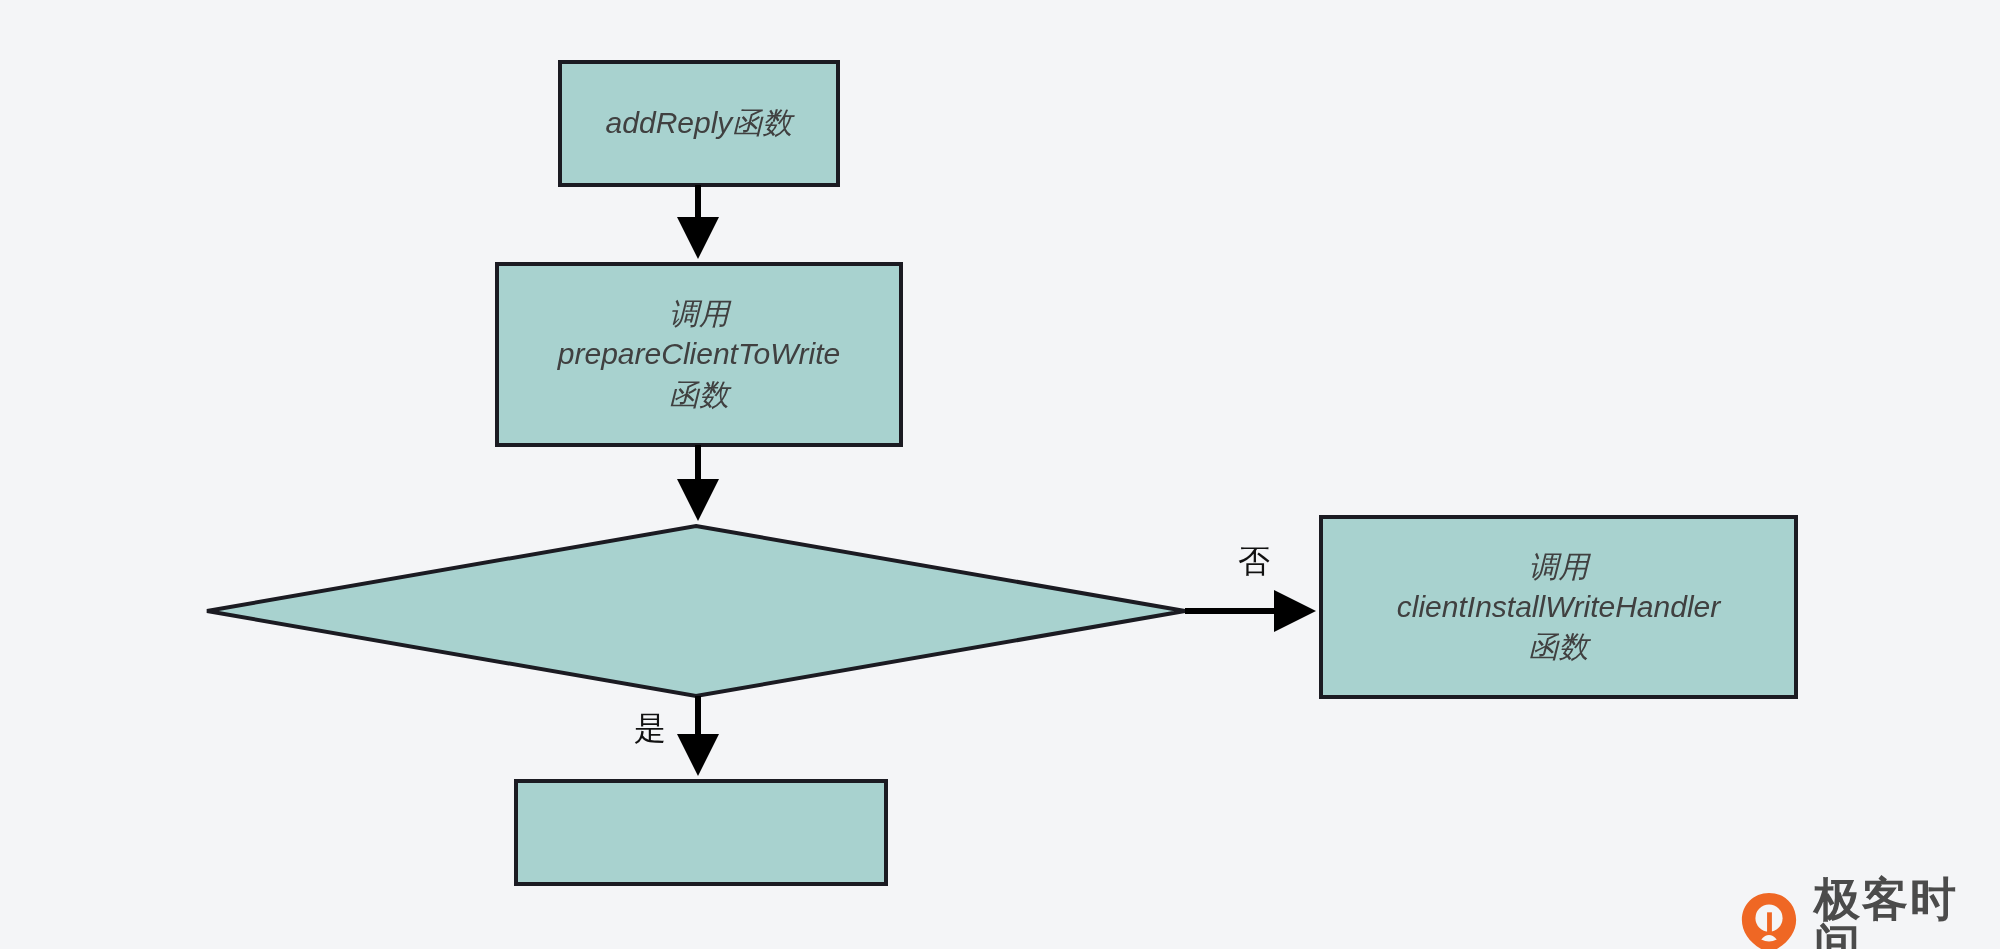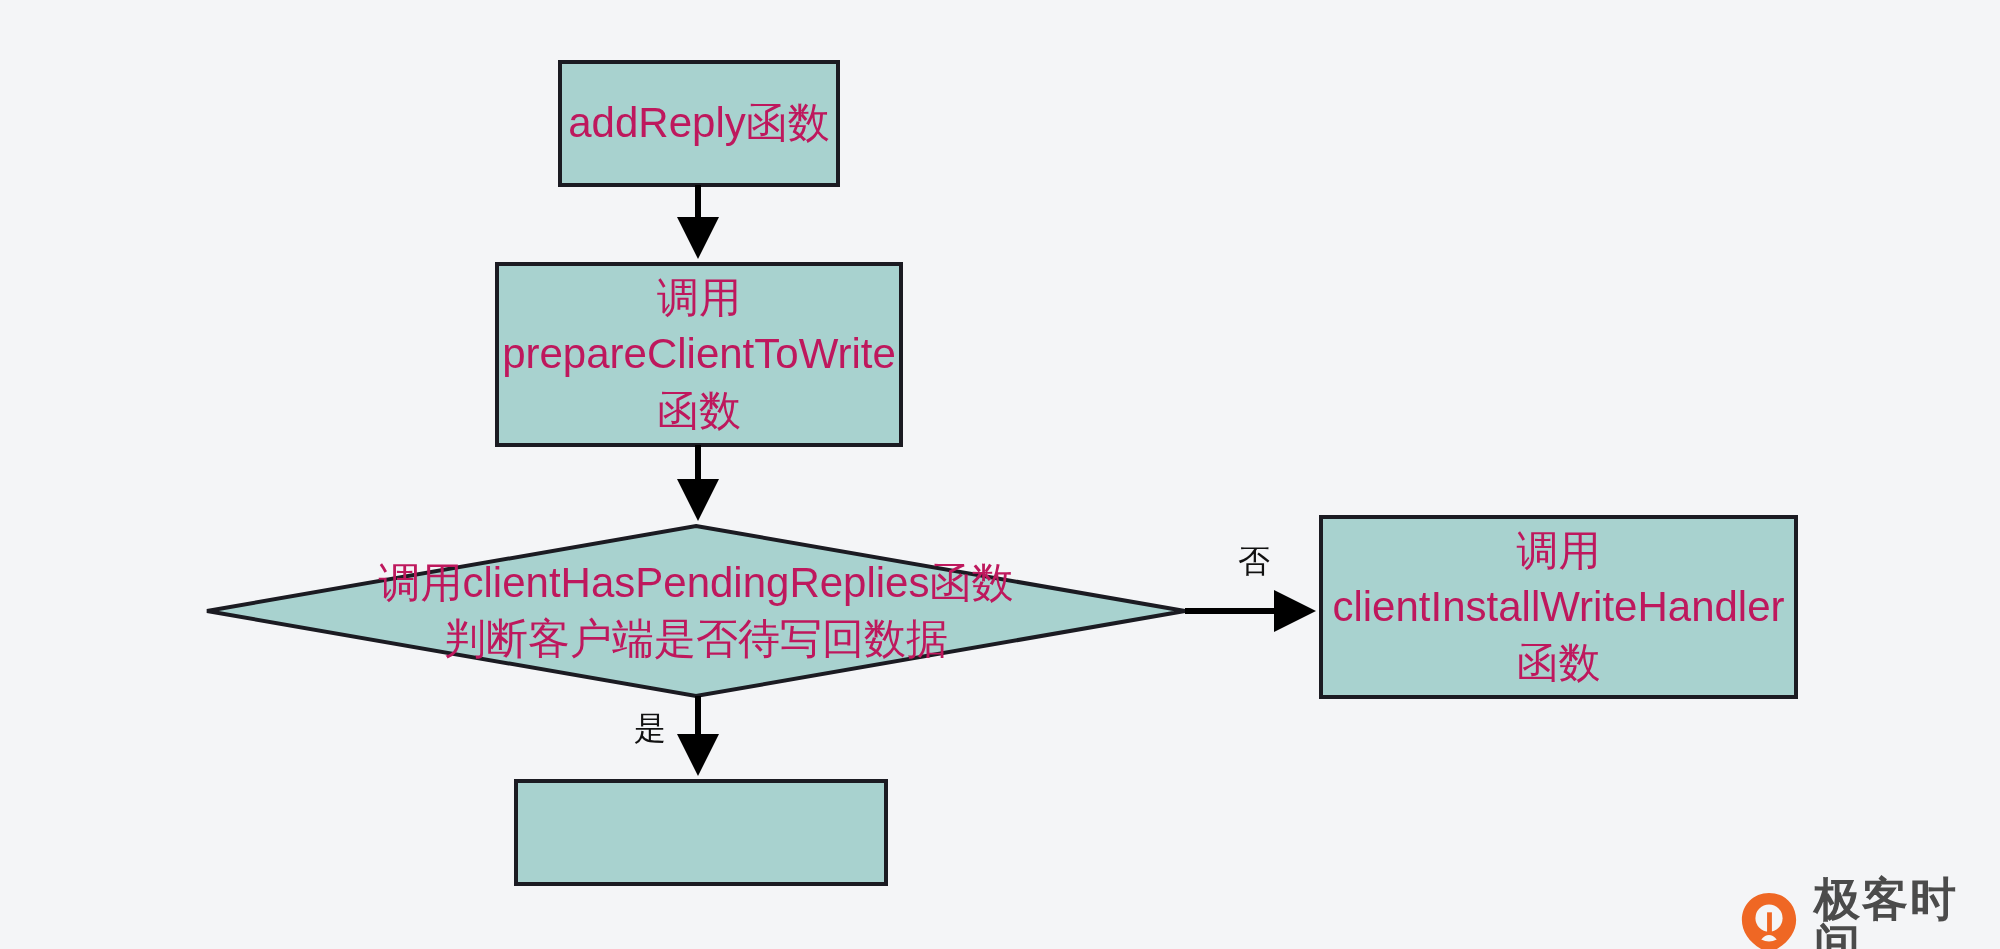--- a/index.html
+++ b/index.html
@@ -24,26 +24,27 @@
     top: 0;
     width: 2000px;
     height: 949px;
   }
   .node-label {
     position: absolute;
     display: flex;
     align-items: center;
     justify-content: center;
     text-align: center;
-    color: #be185d;
-    font-size: 42px;
+    color: #404040;
+    font-size: 30px;
     line-height: 1.34;
     letter-spacing: 0px;
     white-space: pre-line;
     pointer-events: none;
+    font-style: italic;
   }
   .edge-label {
     position: absolute;
     color: #111111;
     font-size: 32px;
     line-height: 1;
     text-align: center;
     white-space: nowrap;
   }
   
@@ -96,22 +97,20 @@
 
     <line x1="698" y1="696" x2="698" y2="769" stroke="#000000" stroke-width="6" marker-end="url(#arrow)"></line>
   </svg>
 
   <div class="node-label" style="left:560px; top:62px; width:278px; height:123px;">addReply函数</div>
 
   <div class="node-label" style="left:497px; top:264px; width:404px; height:181px;">调用
 prepareClientToWrite
 函数</div>
 
-  <div class="node-label" style="left:207px; top:526px; width:978px; height:170px;">调用clientHasPendingReplies函数
-判断客户端是否待写回数据</div>
 
   <div class="node-label" style="left:1321px; top:517px; width:475px; height:180px;">调用
 clientInstallWriteHandler
 函数</div>
 
 
   <div class="edge-label" style="left:1234px; top:545px; width:40px;">否</div>
 
   <div class="edge-label" style="left:630px; top:712px; width:40px;">是</div>
 

